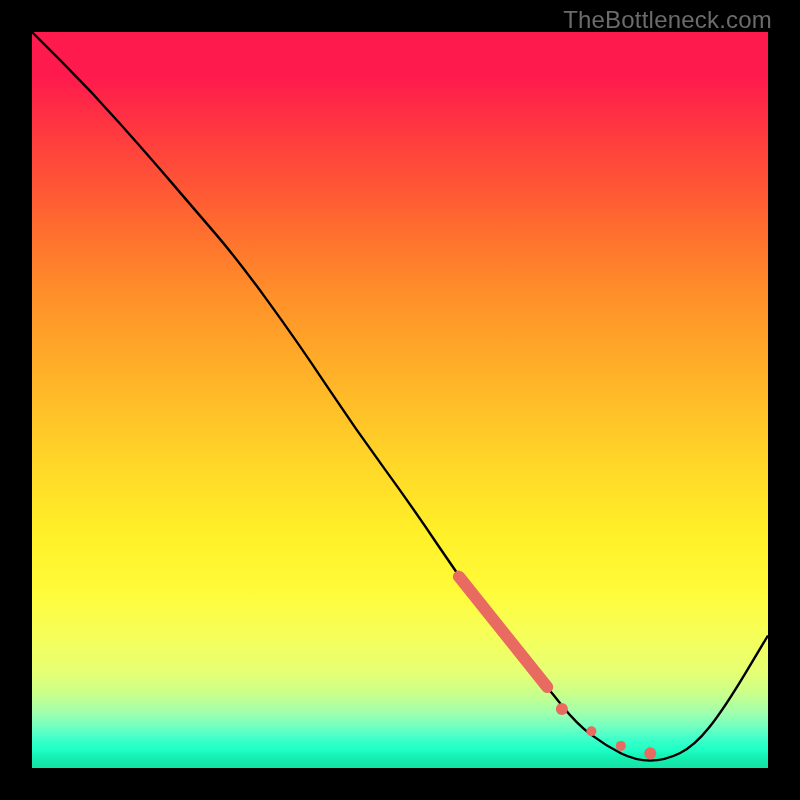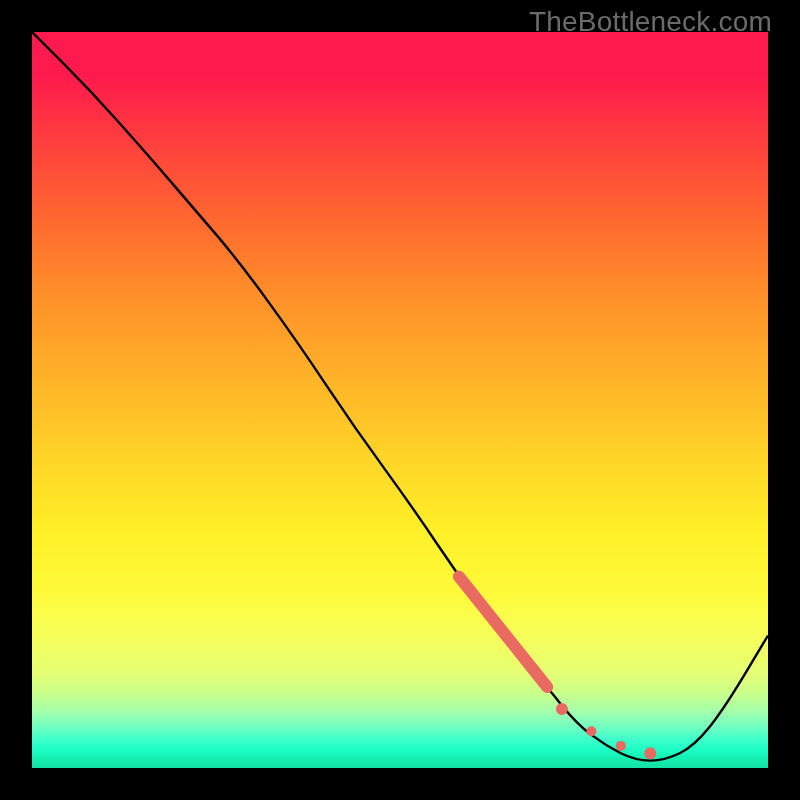--- a/index.html
+++ b/index.html
@@ -54,21 +54,21 @@
   }
   svg.curve {
     position: absolute;
     inset: 0;
   }
   .watermark {
     position: absolute;
     top: 6px;
     right: 28px;
     color: #6b6b6b;
-    font-size: 28px;
+    font-size: 24px;
     letter-spacing: 0.2px;
     font-weight: 400;
   }
 </style>
 </head>
 <body>
 
 <div class="frame">
 
   <div class="watermark">TheBottleneck.com</div>

